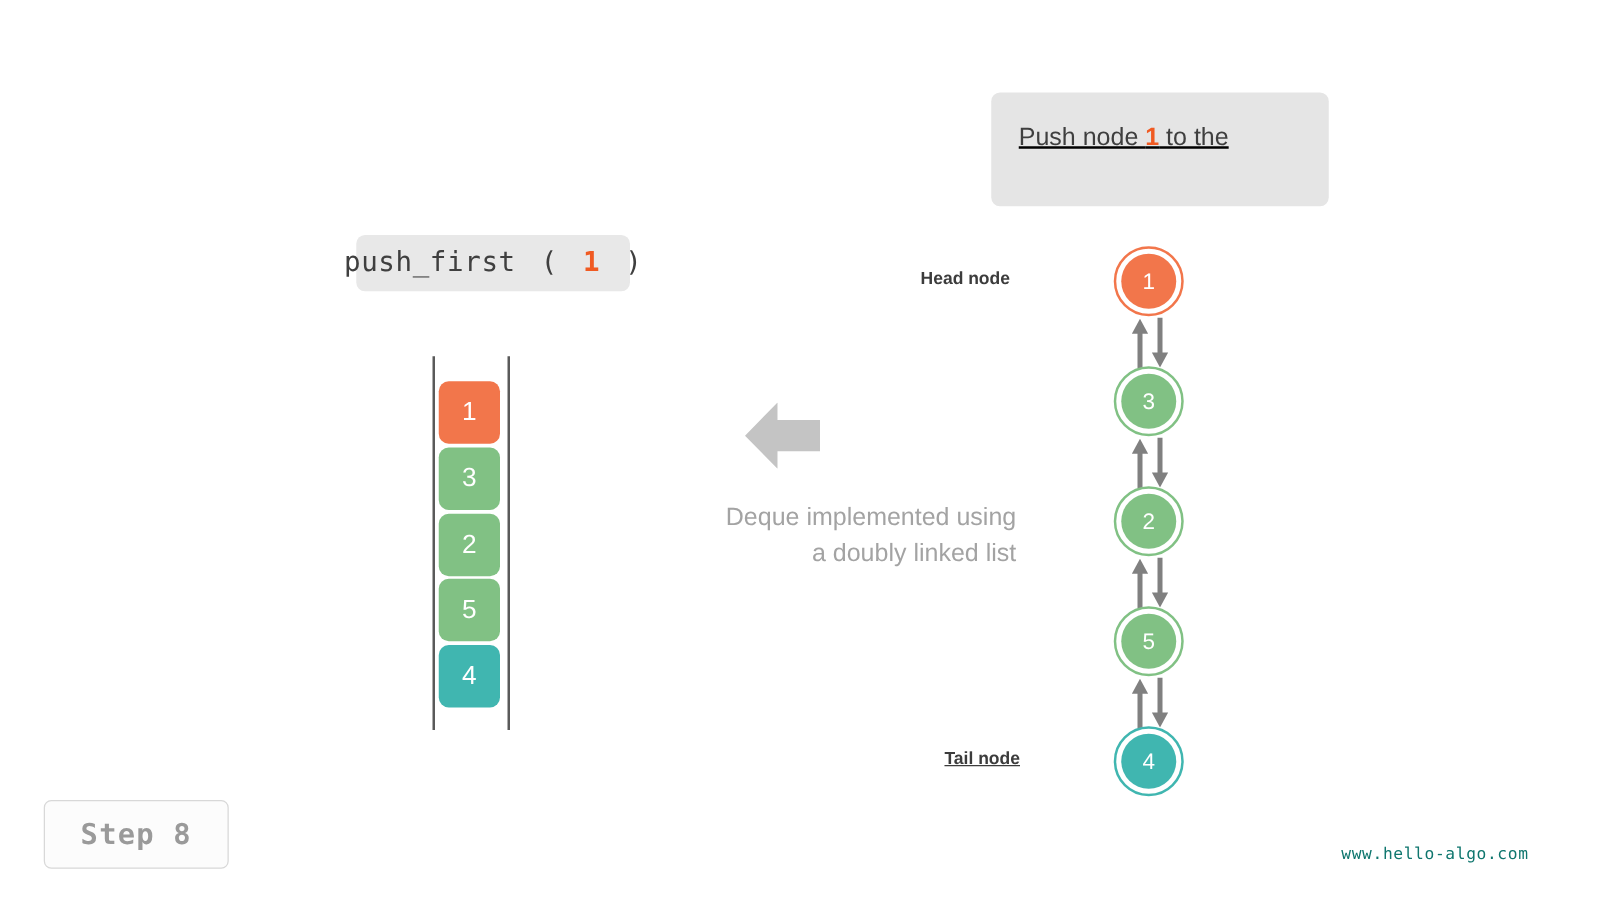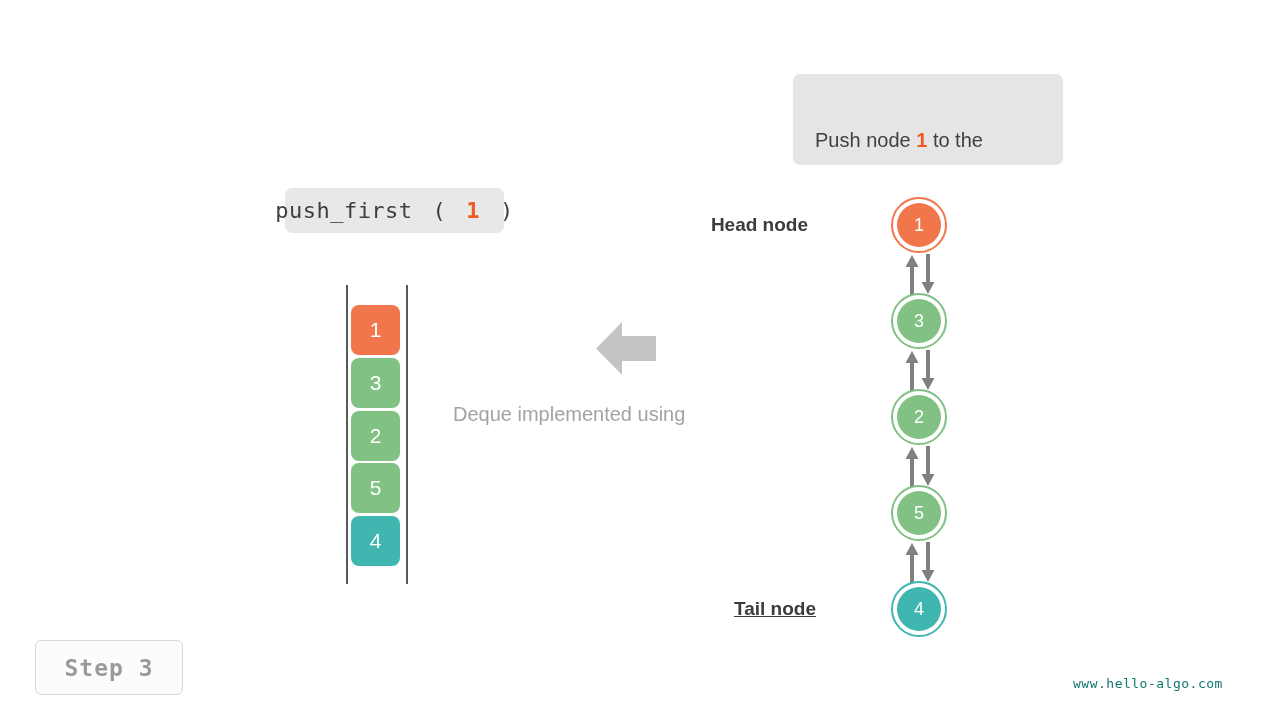--- a/index.html
+++ b/index.html
@@ -20,24 +20,25 @@
 
   
   #tooltip-box {
     left: 793px;
     top: 74px;
     width: 270px;
     height: 91px;
     background: #e5e5e5;
     border-radius: 7px;
     box-sizing: border-box;
-    padding: 10px 22px;
+    padding: 22px 22px;
     display: flex;
     flex-direction: column;
-    justify-content: flex-end;
+    justify-content: flex-start;
+    text-decoration: underline;
   }
   #tooltip-box .line {
     font-size: 20px;
     color: #3f3f3f;
     line-height: 29px;
     white-space: nowrap;
   }
   .hl-orange { color: #f05a22; font-weight: bold; }
 
   
@@ -81,21 +82,21 @@
     font-size: 21px;
     font-family: "Liberation Sans", sans-serif;
   }
 
   
   #mid-arrow { left: 596px; top: 322px; width: 60px; height: 53px; }
   #mid-caption {
     left: 453px;
     top: 400px;
     width: 360px;
-    text-align: left;
+    text-align: right;
     color: #a3a3a3;
     font-size: 20px;
     line-height: 29px;
   }
 
   
   .ll-node {
     left: 891px;
     width: 56px;
     height: 56px;
@@ -112,21 +113,21 @@
     border-radius: 50%;
     display: flex;
     align-items: center;
     justify-content: center;
     color: #ffffff;
     font-size: 18px;
   }
 
   .ll-label {
     color: #3c3c3c;
-    font-size: 19px;
+    font-size: 14px;
     font-weight: bold;
     text-align: right;
     width: 220px;
   }
   #label-head { left: 588px; top: 214px; }
   #label-tail { left: 596px; top: 598px; text-decoration: underline; }
 
   .ll-link { left: 900px; width: 40px; height: 41px; }
 
   
@@ -190,20 +191,21 @@
     <div class="abs array-cell" style="top: 516px; background: rgb(64, 182, 176);">
       <span>4</span>
     </div>
   </div>
 
 <svg class="abs" id="mid-arrow" viewBox="0 0 60 53">
   <path d="M 0 26.5 L 26 0 L 26 14 L 60 14 L 60 39 L 26 39 L 26 53 Z" fill="#c4c4c4"></path>
 </svg>
 <div class="abs" id="mid-caption">
   <div>Deque implemented using</div>
+  <div>a doubly linked list</div>
 </div>
 
 <div class="abs ll-label" id="label-head">Head node</div>
 <div class="abs ll-label" id="label-tail">Tail node</div>
 <div id="ll-links">
     <svg class="abs ll-link" viewBox="0 0 40 41" style="top: 254px;">
       <path d="M 12 41 L 12 11" stroke="#808080" stroke-width="4" fill="none"></path>
       <path d="M 12 1 L 18.5 13 L 5.5 13 Z" fill="#808080"></path>
       <path d="M 28 0 L 28 30" stroke="#808080" stroke-width="4" fill="none"></path>
       <path d="M 28 40 L 21.5 28 L 34.5 28 Z" fill="#808080"></path>
@@ -248,15 +250,15 @@
         <span>5</span>
       </div>
     </div>
     <div class="abs ll-node" style="top: 581px; border: 2px solid rgb(64, 182, 176);">
       <div class="disc" style="background: rgb(64, 182, 176);">
         <span>4</span>
       </div>
     </div>
   </div>
 
-<div class="abs" id="step-badge">Step 3</div>
+<div class="abs" id="step-badge">Step 8</div>
 
 <div class="abs" id="watermark">www.hello-algo.com</div>
 
 </body></html>

